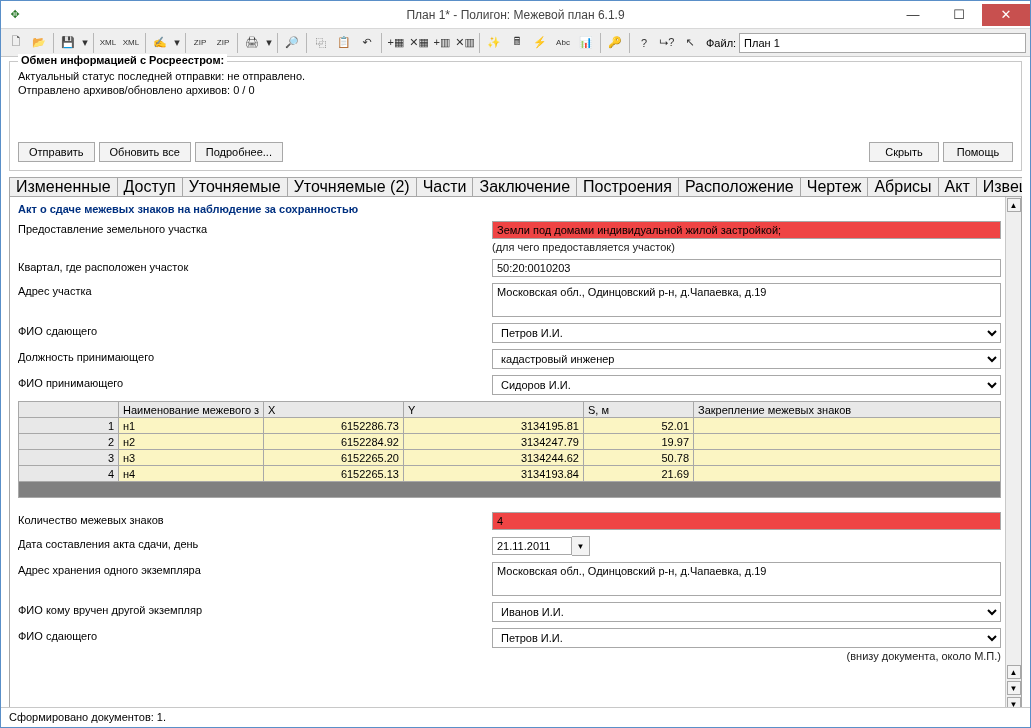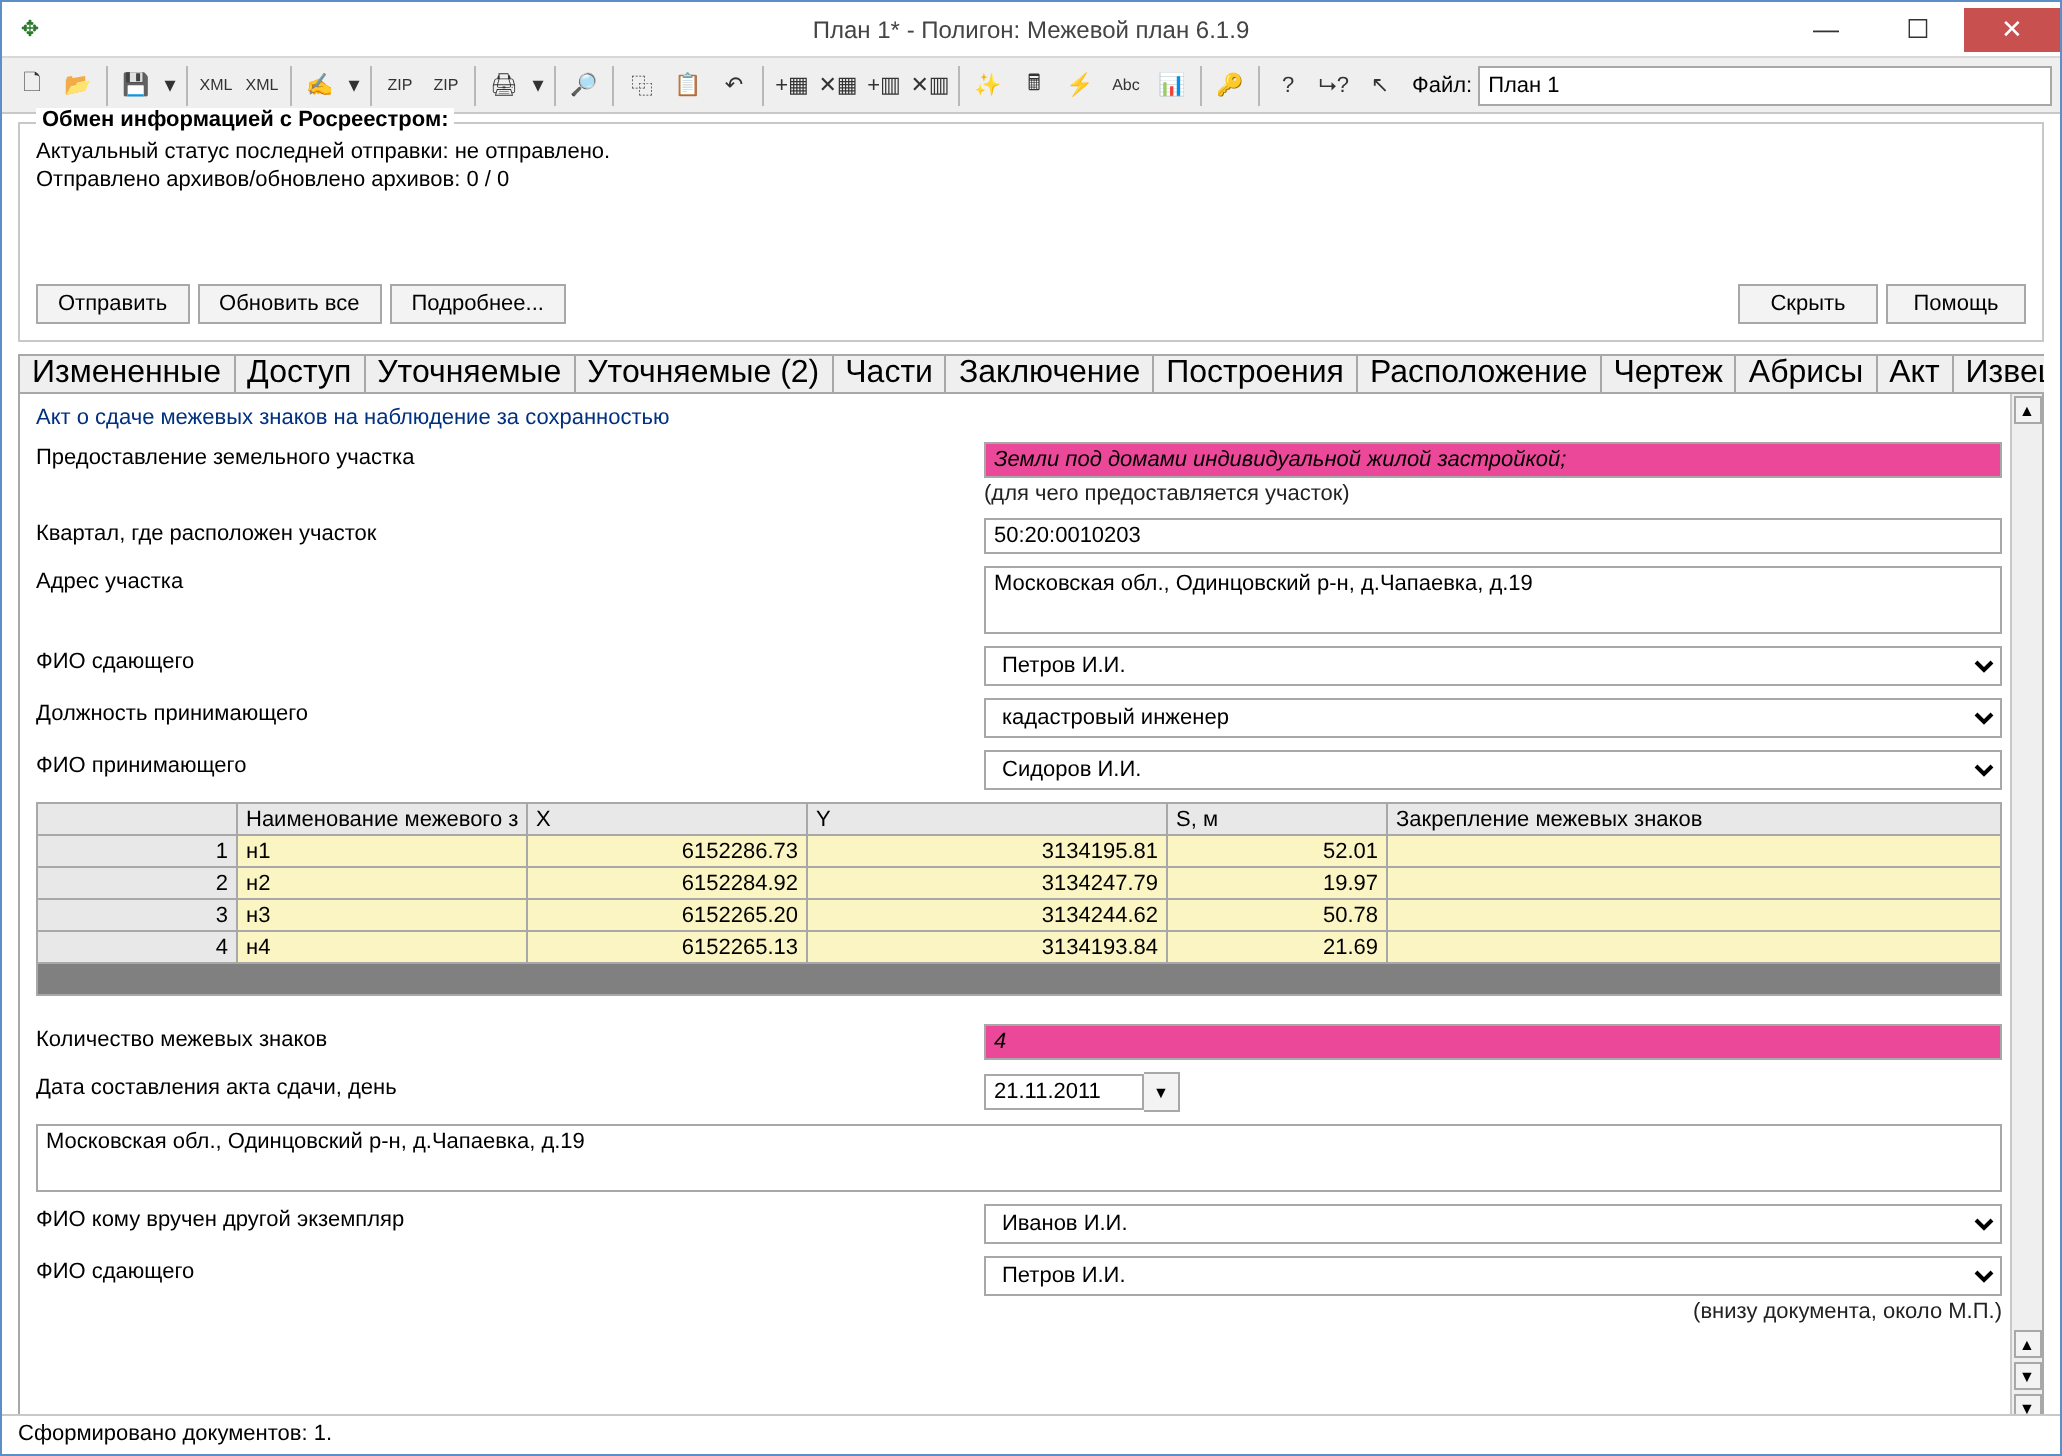--- a/index.html
+++ b/index.html
@@ -162,21 +162,21 @@
     width: 14px; height: 14px;
     border: 1px solid #a8a8a8;
     background: #f3f3f3;
     display: flex; align-items:center; justify-content:center;
     font-size: 8px;
     margin: 1px 0;
   }
   .scroll-col .spacer { flex: 1; }
 
   .section-title {
-    font-weight: normal;
+    font-weight: bold;
     color: #003080;
     margin-bottom: 6px;
   }
   .formrow {
     display: flex;
     align-items: flex-start;
     margin-bottom: 6px;
     gap: 4px;
   }
   .flabel {
@@ -195,21 +195,21 @@
     font-size: 11px;
     color: #222;
     margin-top: 2px;
   }
   input.txt, textarea.txt, select.sel {
     font: inherit;
     border: 1px solid #a8a8a8;
     padding: 2px 4px;
     background: #fff;
   }
-  input.txt.yellow { background: #ec4899; font-style: italic; }
+  input.txt.yellow { background: #ef4444; }
   textarea.txt {
     resize: none;
     height: 34px;
     overflow-y: scroll;
   }
   select.sel {
     height: 20px;
     background: #fff;
   }
   .daterow { display: flex; gap: 0; align-items: center; }
@@ -479,20 +479,21 @@
         <div class="flabel">Дата составления акта сдачи, день</div>
         <div class="fcontrol">
           <div class="daterow">
             <input class="txt" value="21.11.2011" style="">
             <div class="dbtn">▼</div>
           </div>
         </div>
       </div>
 
       <div class="formrow">
+        <div class="flabel">Адрес хранения одного экземпляра</div>
         <div class="fcontrol">
           <textarea class="txt" style="">Московская обл., Одинцовский р-н, д.Чапаевка, д.19</textarea>
         </div>
       </div>
 
       <div class="formrow">
         <div class="flabel">ФИО кому вручен другой экземпляр</div>
         <div class="fcontrol">
           <select class="sel"><option>Иванов И.И.</option></select>
         </div>

